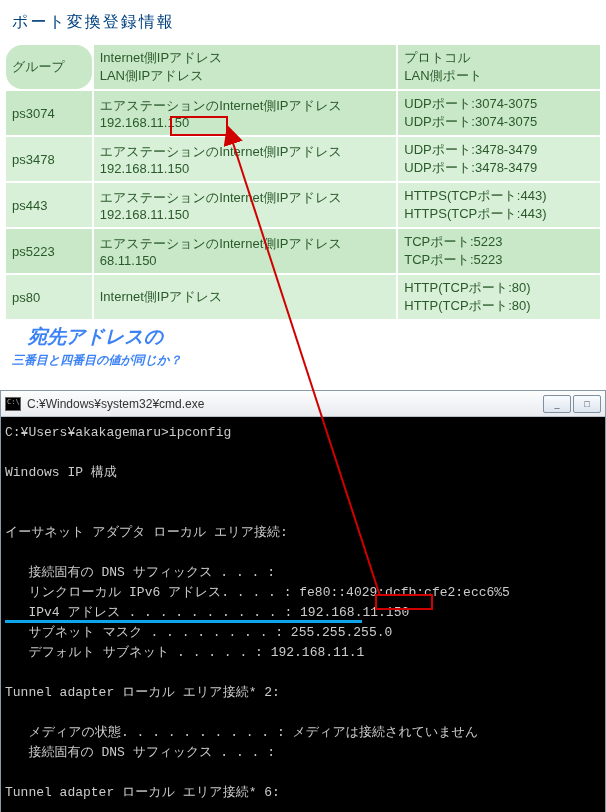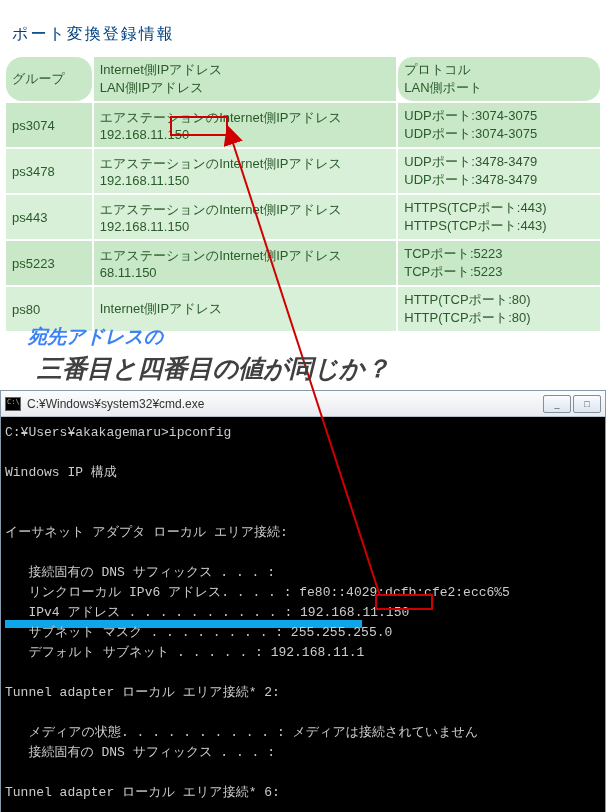--- a/index.html
+++ b/index.html
@@ -1,45 +1,45 @@
 <!DOCTYPE html>
 <html><head>
   <meta charset="utf-8">
   <style>
     * { margin: 0; padding: 0; box-sizing: border-box; }
     body { width: 606px; height: 812px; font-family: "MS PGothic", "Hiragino Sans", sans-serif; position: relative; overflow: hidden; background: #fff; }
     
-    .router-panel { padding: 20px 4px 4px 4px; }
+    .router-panel { padding: 8px 4px 4px 4px; }
     .page-title { color: #004080; font-size: 16px; font-weight: normal; letter-spacing: 2px; margin: 4px 0 10px 8px; }
     
     .port-table { width: 598px; border-collapse: separate; border-spacing: 2px; font-size: 13px; }
     .port-table th { background: #c8e8c8; color: #2a5a2a; text-align: left; padding: 4px 6px; font-weight: normal; }
     .port-table td { background: #d8f0d8; color: #2a5a2a; padding: 4px 6px; }
     .port-table .row-alt td { background: #c8e8c8; }
     .col-group { width: 85px; border-radius: 16px; }
     .col-addr { width: 300px; }
-    .col-proto { width: 200px; border-radius: 15px; }
+    .col-proto { width: 200px; }
     
     .highlight-box-1 { position: absolute; left: 170px; top: 116px; width: 58px; height: 20px; border: 2px solid #d00000; pointer-events: none; z-index: 5;}
     .highlight-box-2 { position: absolute; left: 375px; top: 594px; width: 58px; height: 16px; border: 2px solid #d00000; pointer-events: none; z-index: 5;}
     
     .annotation-text-1 { position: absolute; left: 28px; top: 324px; color: #3b82f6; font-size: 19px; font-weight: bold; font-style: italic; z-index: 6; }
-    .annotation-text-2 { position: absolute; left: 37px; top: 352px; color: #404040; font-size: 25px; font-weight: bold; font-style: italic; z-index: 6; }
+    .annotation-text-2 { position: absolute; left: 12px; top: 352px; color: #3b82f6; font-size: 12px; font-weight: bold; font-style: italic; z-index: 6; }
     
     svg.arrow { position: absolute; left: 0; top: 0; pointer-events: none; z-index: 4; }
     
     .cmd-window { position: absolute; left: 0; top: 390px; width: 606px; height: 524px; border: 1px solid #8899aa; background: #f4f4f4; }
     .cmd-titlebar { height: 26px; display: flex; align-items: center; padding: 0 4px; background: linear-gradient(#fdfdfd, #e8ebef); border-bottom: 1px solid #b8c0c8; }
     .cmd-icon { width: 16px; height: 14px; background: #000; border: 1px solid #666; margin-right: 6px; position: relative; }
     .cmd-icon::after { content: "C:\\"; position: absolute; left: 1px; top: 0px; font-size: 7px; color: #aaa; font-family: monospace;}
     .cmd-title { font-size: 12px; color: #333; flex: 1; }
     .cmd-buttons { display: flex; }
     .cmd-btn { width: 28px; height: 18px; border: 1px solid #8090a0; margin-left: 2px; background: linear-gradient(#fafcff,#dde5ee); border-radius: 2px; display:flex; align-items:center; justify-content:center; font-size: 9px; color: #445; }
     .cmd-body { background: #000; color: #ccc; font-family: "MS Gothic", "Courier New", monospace; font-size: 13px; line-height: 20px; padding: 6px 4px; height: 395px; white-space: pre; overflow: hidden; }
-    .cmd-body .underline-ipv4 { border-bottom: 8px solid #0ea5e9; }
+    .cmd-body .underline-ipv4 { border-bottom: 3px solid #0ea5e9; }
   </style>
 </head>
 <body>
 
 <div class="router-panel">
   <div class="page-title">ポート変換登録情報</div>
   <table class="port-table">
     <tbody>
         <tr>
       <th class="col-group">グループ</th>

